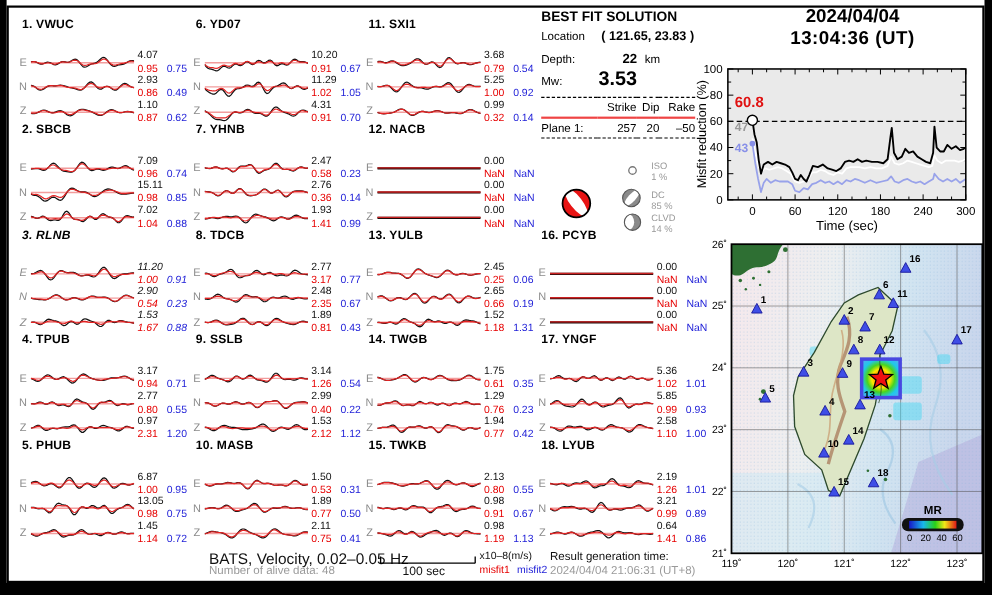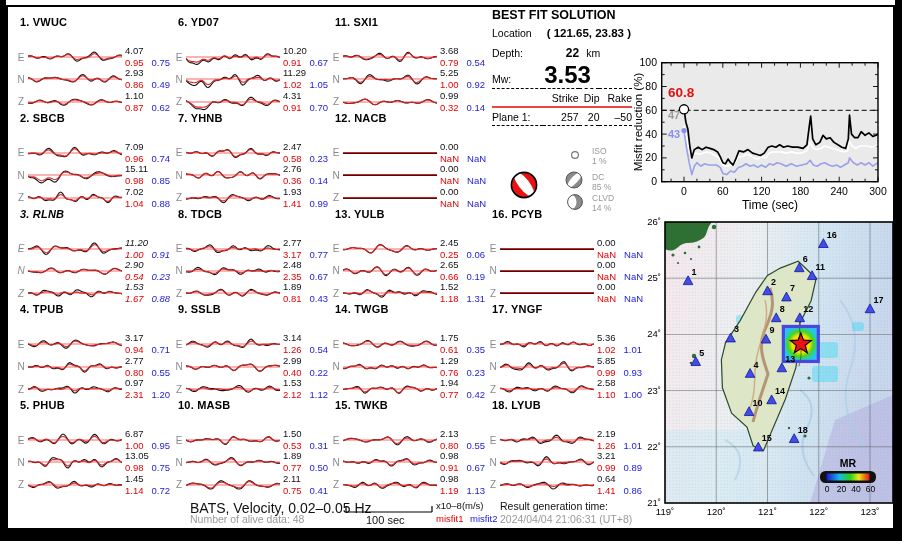--- a/index.html
+++ b/index.html
@@ -769,21 +769,21 @@
     <span>Location</span>
     <span class="sol-val" style="margin-left:12px;font-size:11.5px">( 121.65,  23.83 )</span>
   </div>
   <div class="sol-row" style="top:46px">
     <span>Depth:</span>
     <span class="sol-val" style="margin-left:40px;font-size:12px">22</span>
     <span style="margin-left:4px">km</span>
   </div>
   <div class="sol-row" style="top:61px">
     <span>Mw:</span>
-    <span class="sol-val" style="margin-left:30px;font-size:24px">3.53</span>
+    <span class="sol-val" style="margin-left:30px;font-size:18px">3.53</span>
   </div>
   <table class="sol-table">
     <thead>
         <tr>
       <th></th>
       <th>Strike</th>
       <th>Dip</th>
       <th>Rake</th>
     </tr>
       </thead>
@@ -842,20 +842,24 @@
     </div>
   <div class="dec-lab" style="left:592px;top:173px">
     <div>DC</div>
       <div>85 %</div>
     </div>
   <div class="dec-lab" style="left:592px;top:194px">
     <div>CLVD</div>
       <div>14 %</div>
     </div>
 
+  <div class="tblock">
+    <div class="l1">2024/04/04</div>
+    <div class="l2">13:04:36  (UT)</div>
+  </div>
 
   <svg class="abs" style="left:630px;top:50px" width="272" height="163" viewBox="630 50 272 163" id="misfitSvg">
       <rect x="661.7" y="62.7" width="216.29999999999995" height="118.99999999999999" fill="#eaeaea"></rect>
       <line x1="671.0666666666667" y1="181.7" x2="671.0666666666667" y2="178.7" stroke="#000" stroke-width="0.9"></line>
       <line x1="671.0666666666667" y1="62.7" x2="671.0666666666667" y2="65.7" stroke="#000" stroke-width="0.9"></line>
       <line x1="684" y1="181.7" x2="684" y2="176.7" stroke="#000" stroke-width="0.9"></line>
       <line x1="684" y1="62.7" x2="684" y2="67.7" stroke="#000" stroke-width="0.9"></line>
       <line x1="696.9333333333333" y1="181.7" x2="696.9333333333333" y2="178.7" stroke="#000" stroke-width="0.9"></line>
       <line x1="696.9333333333333" y1="62.7" x2="696.9333333333333" y2="65.7" stroke="#000" stroke-width="0.9"></line>
       <line x1="709.8666666666667" y1="181.7" x2="709.8666666666667" y2="178.7" stroke="#000" stroke-width="0.9"></line>

